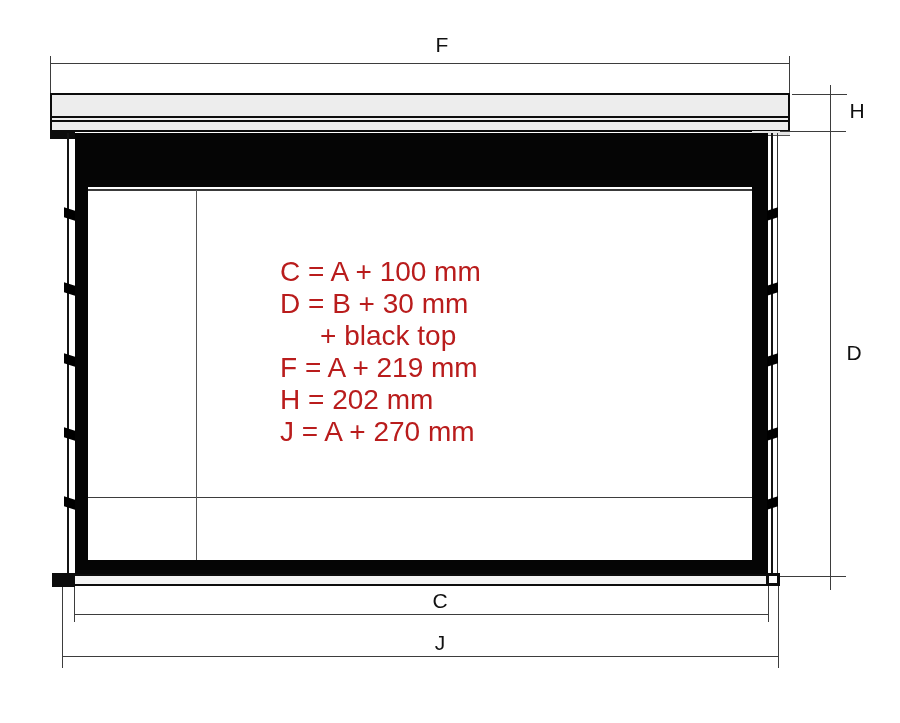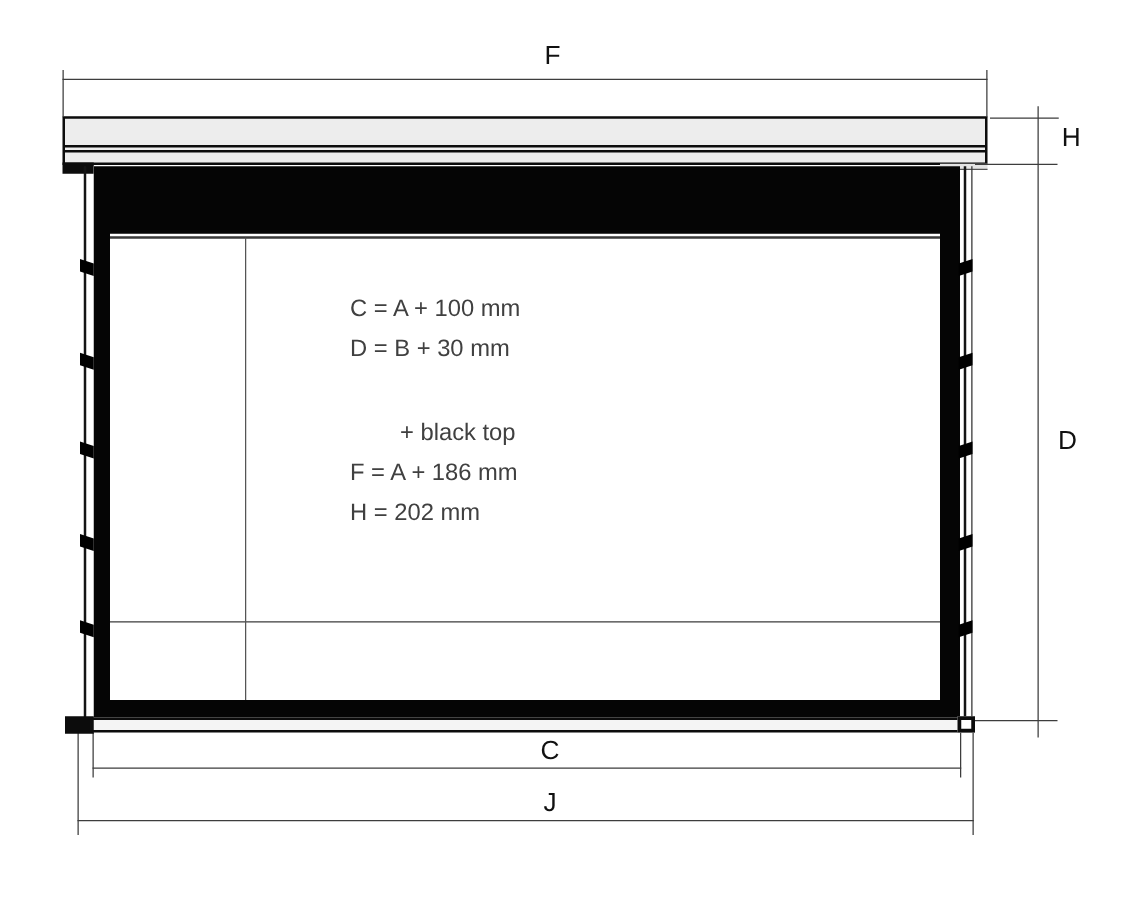--- a/index.html
+++ b/index.html
@@ -94,25 +94,25 @@
   .c-label      { left:428px; top:590px; }
 
   
   .j-line       { left:62px;  top:656px; width:717px; }
   .j-tick-left  { left:62px;  top:584px; height:84px; }
   .j-tick-right { left:778px; top:577px; height:91px; }
   .j-label      { left:428px; top:632px; }
 
   
   .formulas {
-    position:absolute; left:280px; top:232px;
-    font-size:19px; line-height:32px; color:#404040; z-index:4;
+    position:absolute; left:280px; top:256px;
+    font-size:28px; line-height:32px; color:#b91c1c; z-index:4;
   }
   .formula-line { white-space:nowrap; }
-  .formula-line.indent { padding-left:40px;margin-top:35px; }
+  .formula-line.indent { padding-left:40px; }
 </style>
 </head>
 <body>
 
 <div id="stage">
 
   <div class="vline f-tick-left"></div>
   <div class="vline f-tick-right"></div>
   <div class="hline f-line"></div>
   <div class="dim-label f-label">F</div>
@@ -168,17 +168,18 @@
 
   <div class="hline j-line"></div>
   <div class="vline j-tick-left"></div>
   <div class="vline j-tick-right"></div>
   <div class="dim-label j-label">J</div>
 
   <div class="formulas">
     <div class="formula-line">C = A + 100 mm</div>
     <div class="formula-line">D = B + 30 mm</div>
     <div class="formula-line indent">+ black top</div>
-    <div class="formula-line">F = A + 186 mm</div>
+    <div class="formula-line">F = A + 219 mm</div>
     <div class="formula-line">H = 202 mm</div>
+    <div class="formula-line">J = A + 270 mm</div>
   </div>
 
 </div>
 
 </body></html>

